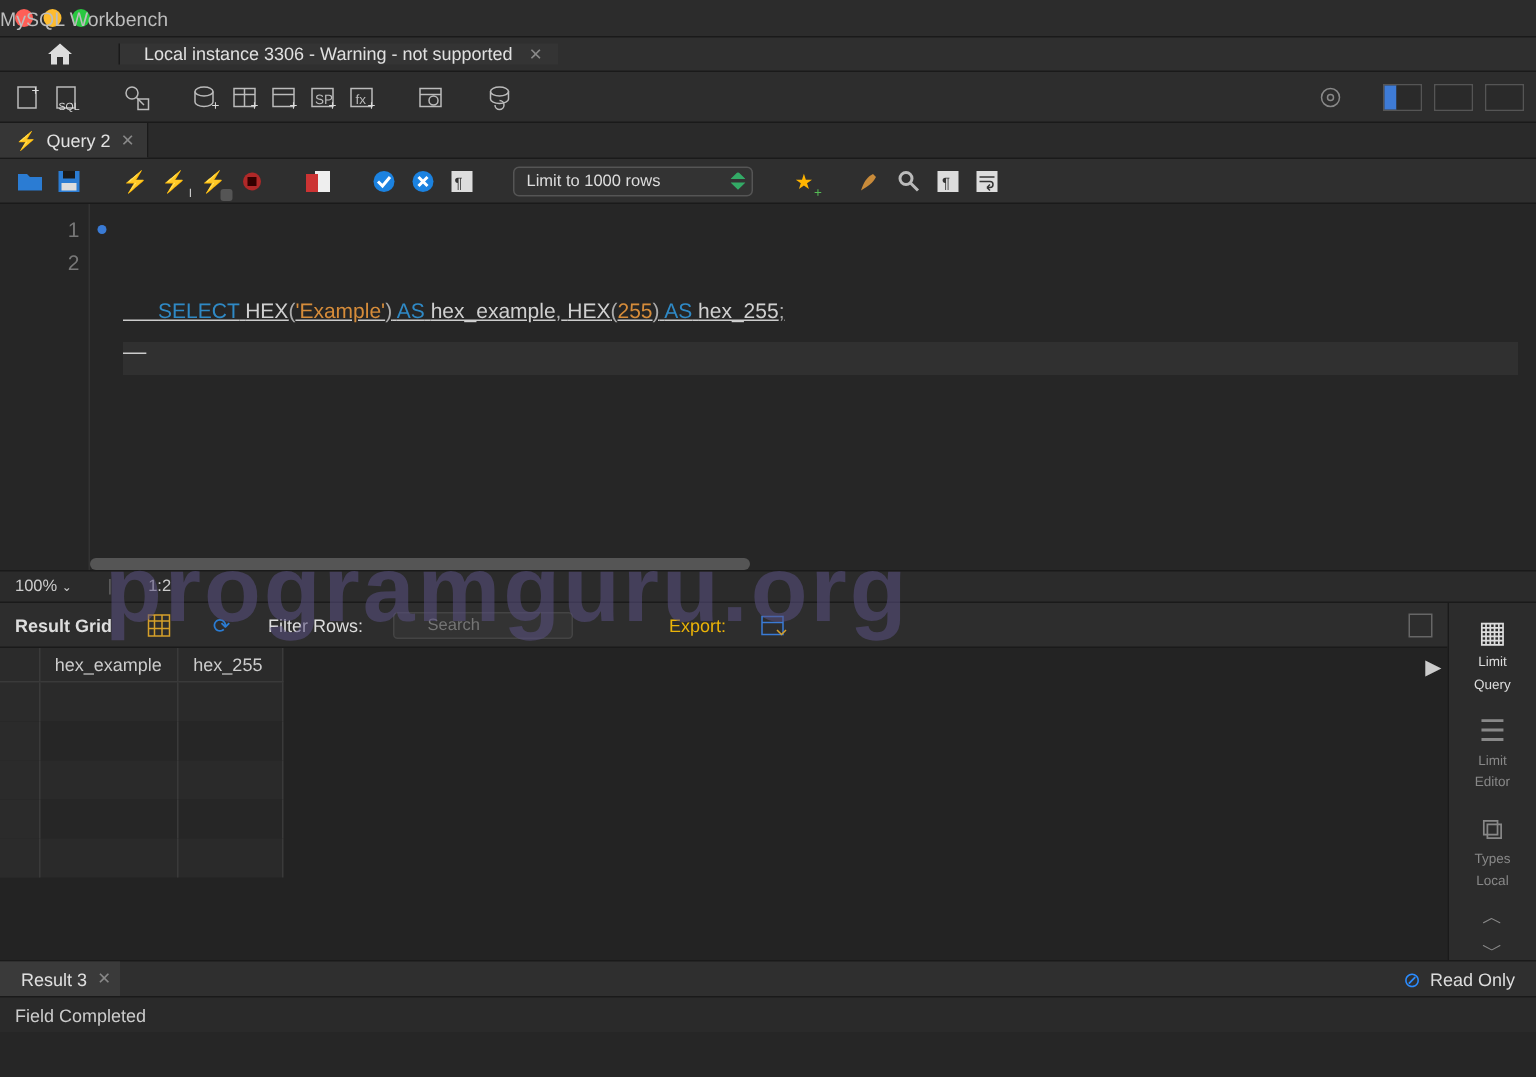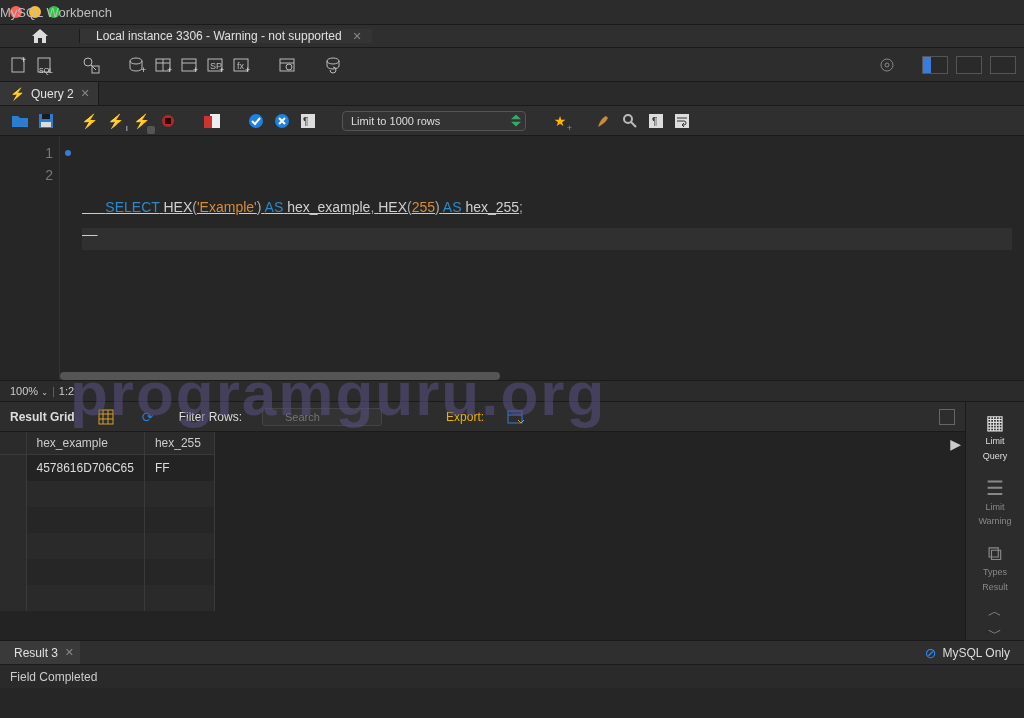--- a/index.html
+++ b/index.html
@@ -38,21 +38,21 @@
   
   .sql-toolbar { height: 30px; background: #2f2f2f; border-bottom: 1px solid #1a1a1a; display: flex; align-items: center; padding: 0 10px; gap: 6px; }
   .sicon { width: 20px; height: 20px; display: inline-flex; align-items: center; justify-content: center; font-size: 14px; }
   .sicon.folder { color: #2b7cd3; }
   .sicon.save { color: #2b7cd3; }
   .sicon.bolt { color: #ffb400; }
   .sicon.bolt2 { color: #cc8e00; }
   .sicon.stop { color: #c23; }
   .sicon.blue-check { color: #1b82e0; }
   .sicon.blue-x { color: #1b82e0; }
-  .limit-select { background: #333; color: #ddd; border: 1px solid #555; border-radius: 4px; font-size: 11px; padding: 2px 16px 2px 8px; position: relative; width: 184px; height: 20px; display: flex; align-items: center; }
+  .limit-select { background: #333; color: #ddd; border: 1px solid #555; border-radius: 4px; font-size: 11px; padding: 2px 16px 2px 8px; position: relative; width: 160px; height: 20px; display: flex; align-items: center; }
   .limit-select::after { content: ""; position: absolute; right: 4px; top: 3px; width: 10px; height: 12px; background: linear-gradient(#3a6 0 50%, #3a6 50% 100%); clip-path: polygon(0 40%, 100% 40%, 50% 0, 0 40%, 0 60%, 100% 60%, 50% 100%, 0 60%); }
   .sql-toolbar .gap { width: 12px; }
 
   
   .editor { height: 244px; background: #262626; display: flex; font-family: Menlo, Consolas, monospace; font-size: 14px; position: relative; }
   .gutter { width: 60px; background: #262626; border-right: 1px solid #333; text-align: right; padding: 6px 6px 0 0; color: #777; }
   .gutter .ln { height: 22px; line-height: 22px; position: relative; }
   .gutter .ln .dot { position: absolute; right: -18px; top: 8px; width: 6px; height: 6px; border-radius: 50%; background: #3a7bd5; }
   .code { flex: 1; padding: 6px 0 0 22px; white-space: pre; position: relative; }
   .code-line { height: 22px; line-height: 22px; text-decoration: underline; }
@@ -60,21 +60,21 @@
   .kw { color: #2f89c5; }
   .fn { color: #d0d0d0; }
   .str { color: #d68c3a; }
   .num { color: #d68c3a; }
   .ident { color: #d0d0d0; }
   .punct { color: #aaa; }
 
   .hscroll { position: absolute; left: 60px; bottom: 0; height: 8px; width: 440px; background: #555; border-radius: 4px; }
 
   
-  .editor-footer { height: 22px; background: #2b2b2b; border-top: 1px solid #1a1a1a; border-bottom: 1px solid #1a1a1a; display: flex; align-items: center; padding: 0 10px; font-size: 11px; color: #ccc; gap: 4px; }
+  .editor-footer { height: 22px; background: #2b2b2b; border-top: 1px solid #1a1a1a; border-bottom: 1px solid #1a1a1a; display: flex; align-items: center; padding: 0 10px; font-size: 11px; color: #ccc; gap: 24px; }
   .ef-sep { color: #666; }
 
   
   .watermark { position: absolute; left: 70px; top: 358px; font-size: 62px; font-weight: 800; color: rgba(90, 80, 130, 0.55); letter-spacing: 2px; pointer-events: none; z-index: 50; }
 
   
   .result-area { display: flex; height: 238px; background: #252525; }
   .result-main { flex: 1; display: flex; flex-direction: column; border-right: 1px solid #1a1a1a; }
   .result-bar { height: 30px; background: #2d2d2d; border-bottom: 1px solid #1a1a1a; display: flex; align-items: center; padding: 0 10px; font-size: 12px; gap: 20px; color: #ddd; justify-content: flex-end; }
   .result-bar .lbl { font-weight: 600; }
@@ -385,25 +385,20 @@
 
     <div class="grid">
       <span class="expand-arrow">▶</span>
       <table>
         <tbody>
             <tr>
           <th class="col0"></th>
           <th>hex_example</th>
           <th>hex_255</th>
         </tr>
-        <tr>
-          <td class="col0"></td>
-          <td>4578616D706C65</td>
-          <td>FF</td>
-        </tr>
         <tr class="striperow light">
               <td class="col0"></td>
               <td></td>
               <td></td>
             </tr>
         <tr class="striperow dark">
               <td class="col0"></td>
               <td></td>
               <td></td>
             </tr>
@@ -429,39 +424,39 @@
 
   <div class="side-panel">
     <div class="sp-btn active">
       <span class="big">▦</span>
       <span>Limit</span>
       <span>Query</span>
     </div>
     <div class="sp-btn">
       <span class="big">☰</span>
       <span>Limit</span>
-      <span>Warning</span>
+      <span>Editor</span>
     </div>
     <div class="sp-btn">
       <span class="big">⧉</span>
       <span>Types</span>
-      <span>Result</span>
+      <span>Local</span>
     </div>
     <span class="chev">︿</span>
     <span class="chev">﹀</span>
   </div>
 </div>
 
 <div class="result-tab-row">
   <div class="result-tab">
     <span>Result 3</span>
     <span class="x">✕</span>
   </div>
   <span class="flex"></span>
   <div class="readonly">
     <span class="ro-dot">⊘</span>
-    <span>MySQL Only</span>
+    <span>Read Only</span>
   </div>
 </div>
 
 <div class="statusbar">
   <span>Field Completed</span>
 </div>
 
 </body></html>

